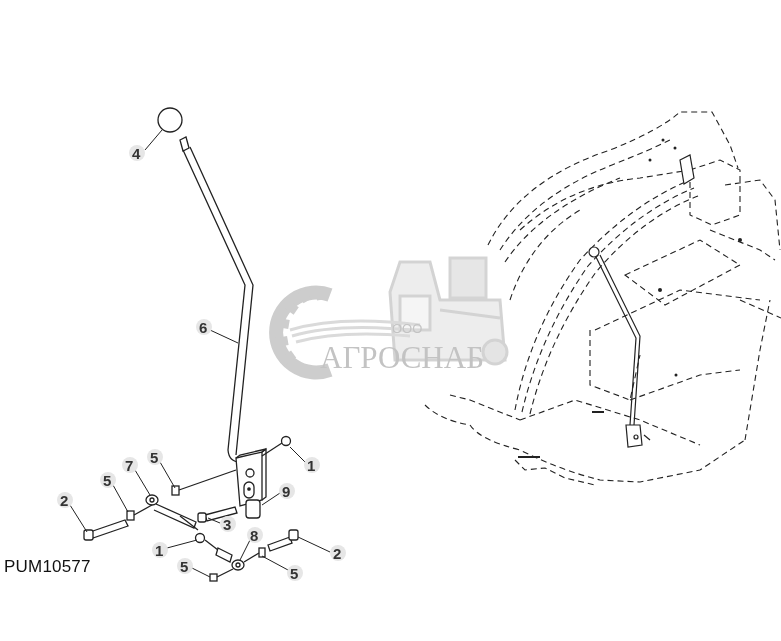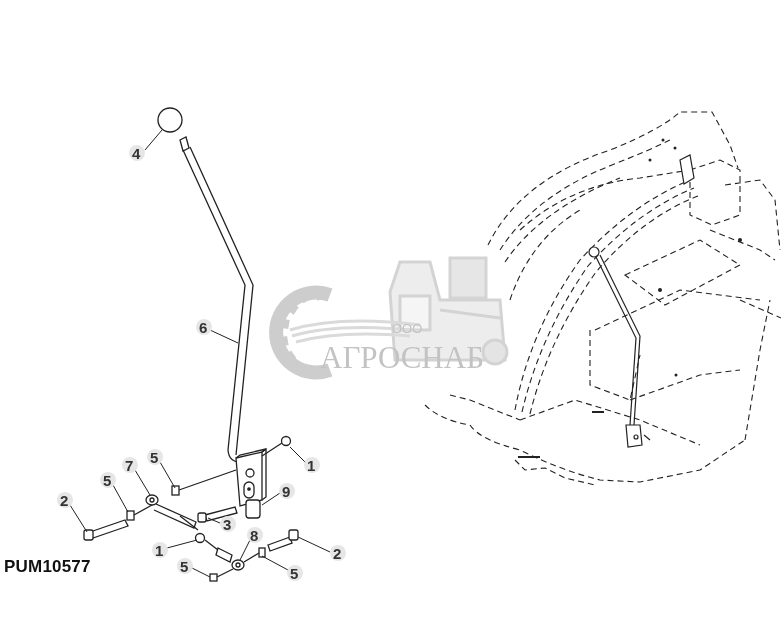--- a/index.html
+++ b/index.html
@@ -1,20 +1,20 @@
 <!DOCTYPE html>
 <html><head>
 <meta charset="utf-8">
 <style>
   html, body { margin:0; padding:0; background:#ffffff; }
   body { width:781px; height:641px; position:relative; overflow:hidden; font-family:"Liberation Sans", sans-serif; }
   #diagram { position:absolute; left:0; top:0; width:781px; height:641px; }
   .callout { font-family:"Liberation Sans", sans-serif; font-weight:bold; font-size:15px; fill:#333; }
   .callout-bg { fill:#e6e6e6; }
-  .figure-id { position:absolute; left:4px; top:557px; font-family:"Liberation Sans", sans-serif; font-weight:bold; font-size:17px; color:#111; letter-spacing:0.2px; }
+  .figure-id { position:absolute; left:4px; top:557px; font-family:"Liberation Sans", sans-serif; font-weight:normal; font-size:17px; color:#111; letter-spacing:0.2px; }
   .wm-text { font-family:"Liberation Serif", serif; font-size:31px; fill:#bdbdbd; }
   .wm-ooo { font-family:"Liberation Sans", sans-serif; font-size:13px; fill:#bdbdbd; }
 </style>
 </head>
 <body>
 
 <svg id="diagram" viewBox="0 0 781 641" xmlns="http://www.w3.org/2000/svg">
 
   <g opacity="0.9">
 

